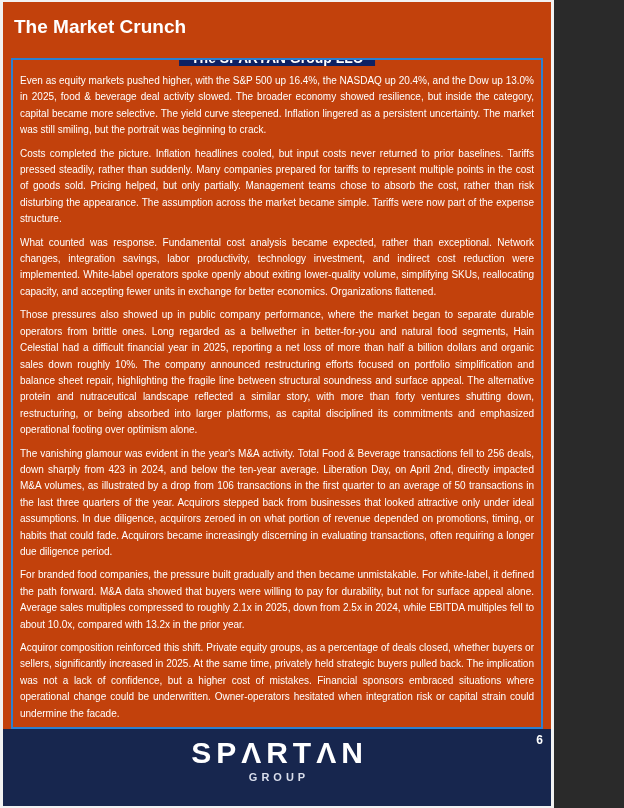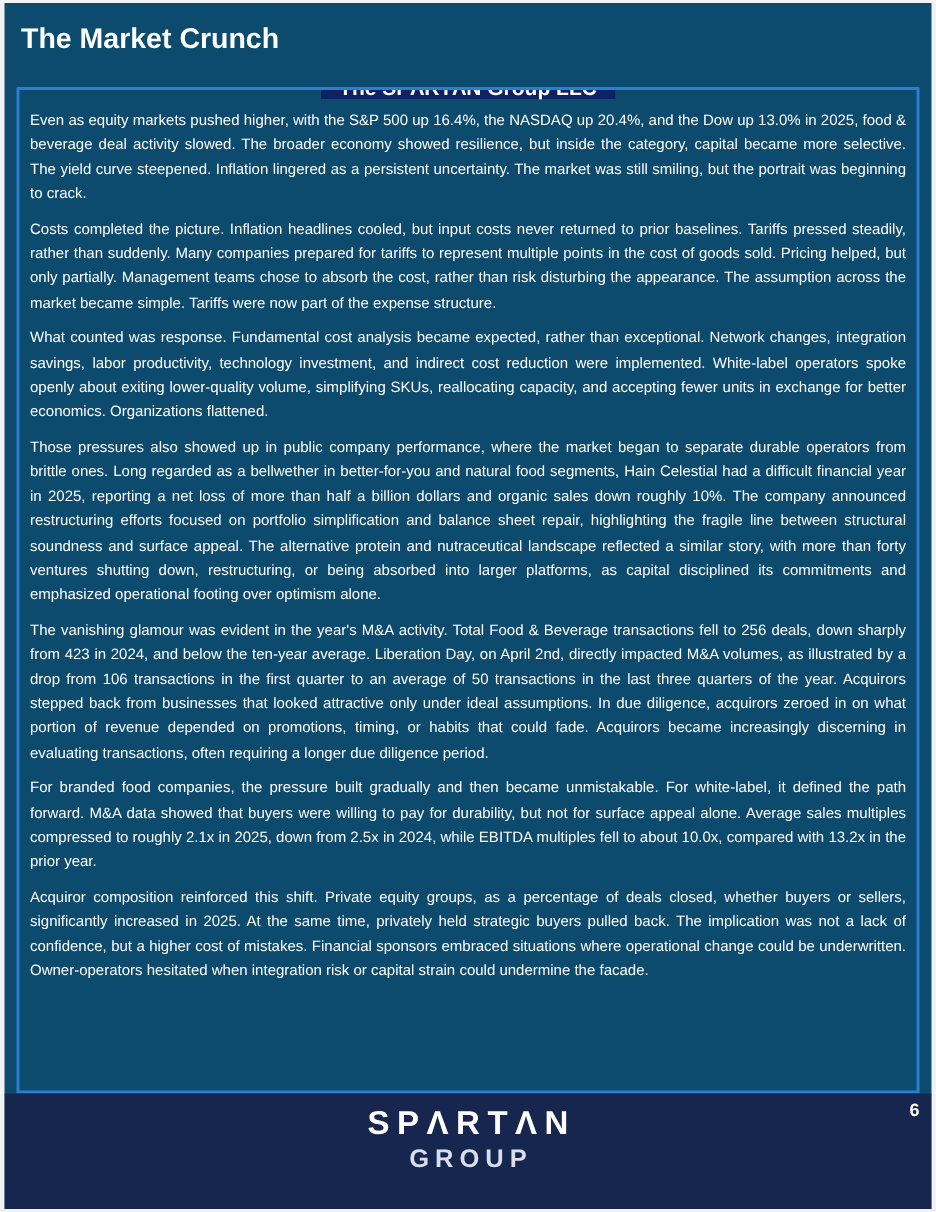--- a/index.html
+++ b/index.html
@@ -1,21 +1,21 @@
 <!DOCTYPE html>
 <html><head>
 <meta charset="utf-8">
 <style>
   * { margin: 0; padding: 0; box-sizing: border-box; }
   html, body { background: #2a2a2a; }
   .page {
     position: relative;
-    width: 624px;
+    width: 554px;
     height: 808px;
-    background: #0c4a6e;
+    background: #c2410c;
     border: 3px solid #F2F2F2;
     border-top-width: 2px;
     border-bottom-width: 2px;
     font-family: "Liberation Sans", sans-serif;
     overflow: hidden;
   }
   .header {
     position: absolute;
     top: 14px; left: 11px; right: 11px;
     display: flex;
@@ -67,28 +67,28 @@
     font-size: 12px;
     font-weight: bold;
   }
   .logo {
     position: absolute;
     top: 7px; left: 0; right: 0;
     text-align: center;
   }
   .logo-main {
     color: #FFFFFF;
-    font-size: 22px;
+    font-size: 30px;
     font-weight: bold;
     letter-spacing: 5px;
     padding-left: 5px; 
   }
   .logo-sub {
     color: #D9DEEC;
-    font-size: 17px;
+    font-size: 11px;
     font-weight: bold;
     letter-spacing: 4px;
     padding-left: 4px;
     margin-top: 1px;
   }
 </style>
 </head>
 <body>
 
 <div class="page">

